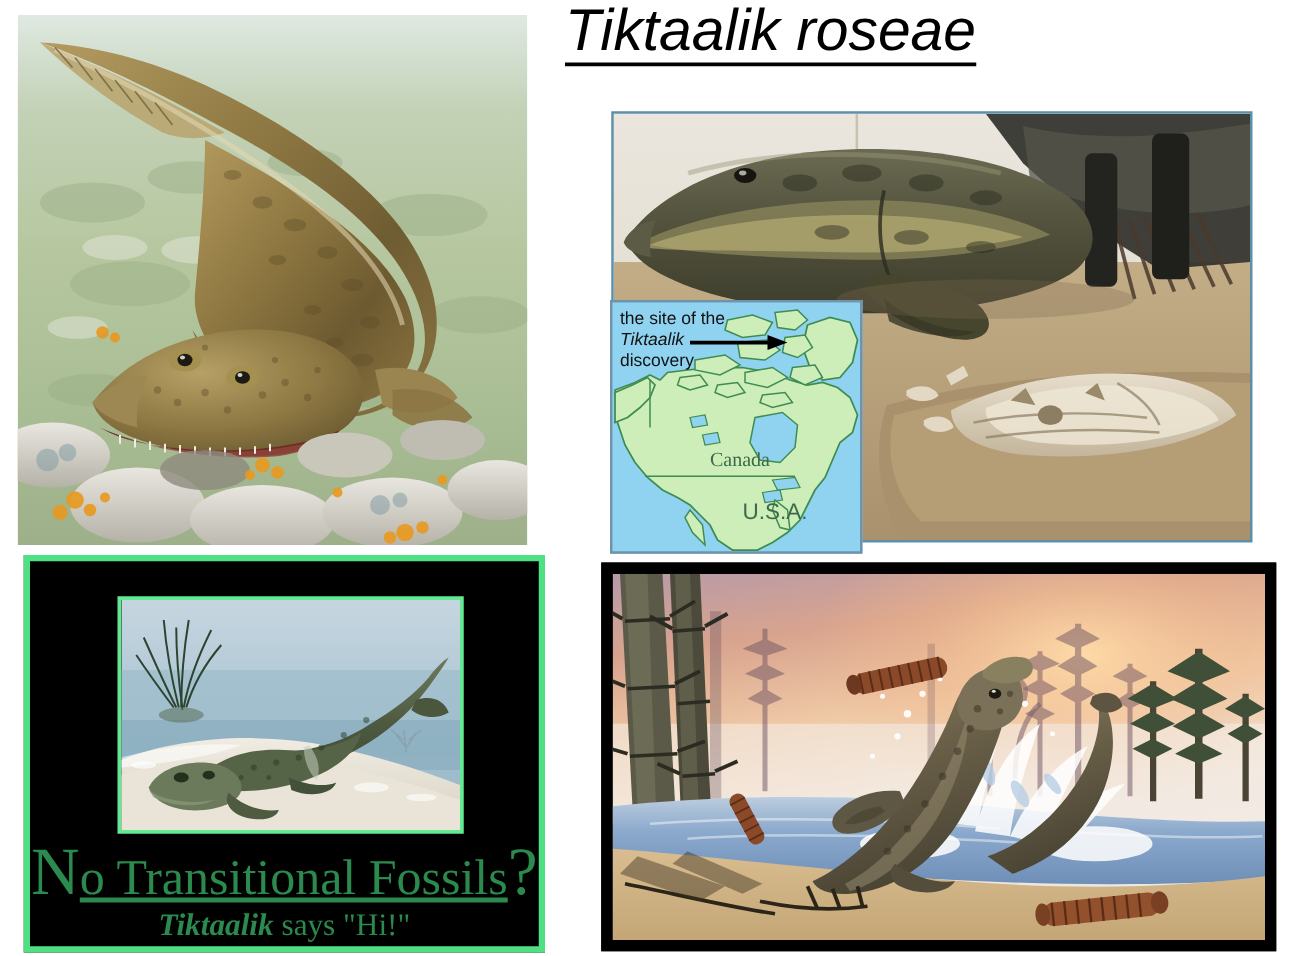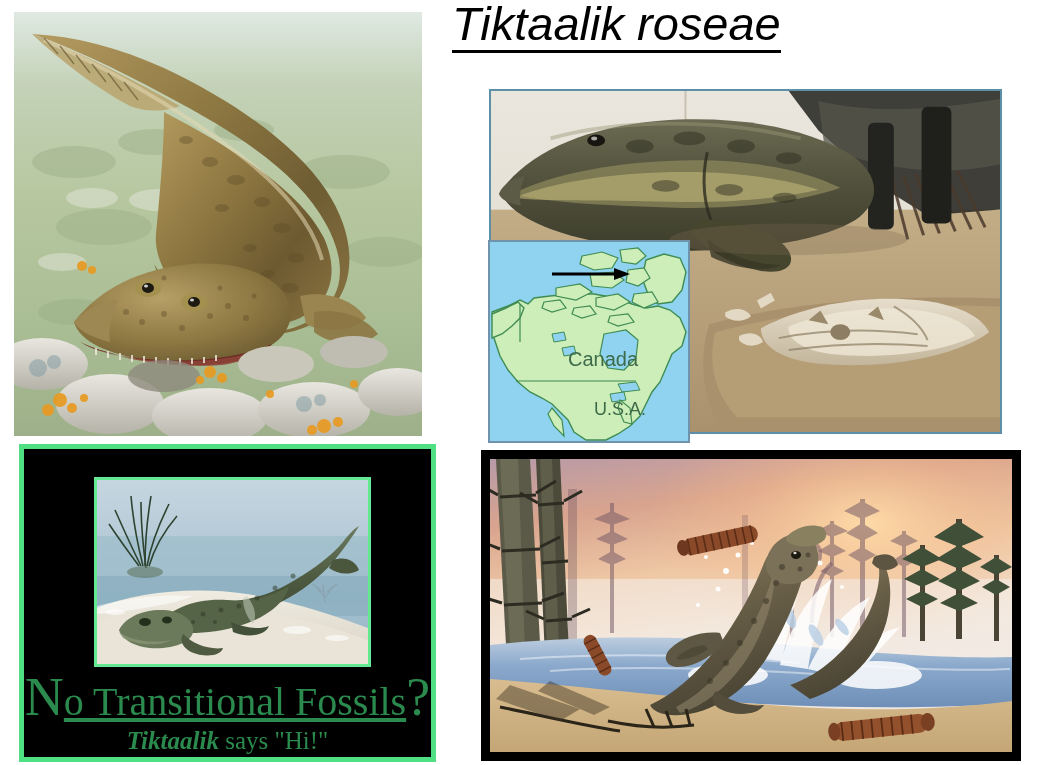--- a/index.html
+++ b/index.html
@@ -148,21 +148,21 @@
     width: 78px;
     height: 12px;
     z-index: 4;
   }
   .map-label {
     position: absolute;
     font-family: "Liberation Sans", sans-serif;
     color: #3d6b4a;
     z-index: 3;
   }
-  #map-label-canada { left: 78px; top: 106px; font-size: 20px; }
+  #map-label-canada { left: 78px; top: 118px; font-size: 16px; font-family: Liberation Serif, serif; }
   #map-label-usa    { left: 104px; top: 157px; font-size: 18px; }
 </style>
 </head>
 <body>
 
 <div id="slide-title">Tiktaalik roseae</div>
 
 <div class="panel" id="panel-artwork-shallow">
   <svg viewBox="0 0 408 424" preserveAspectRatio="none">
     <defs>
@@ -476,20 +476,25 @@
     </g>
 
     <line x1="26" y1="139" x2="146" y2="139" stroke="#3f8c52" stroke-width="1.2"></line>
 
     <line x1="30" y1="62" x2="30" y2="100" stroke="#3f8c52" stroke-width="1.2"></line>
 
     <path d="M 130 158 L 140 166 L 142 182 L 134 180 L 128 166 Z" fill="#cdedb9" stroke="#3f8c52" stroke-width="1.2"></path>
     <path d="M 62 166 L 72 178 L 74 194 L 64 184 L 58 172 Z" fill="#cdedb9" stroke="#3f8c52" stroke-width="1.2"></path>
   </svg>
 
+  <div id="map-caption">
+    <span>the site of the</span><br>
+    <span class="sp-name">Tiktaalik</span><br>
+    <span>discovery</span>
+  </div>
 
   <svg id="map-arrow" viewBox="0 0 78 12">
     <line x1="0" y1="6" x2="64" y2="6" stroke="#000000" stroke-width="3"></line>
     <polygon points="62,0 78,6 62,12" fill="#000000"></polygon>
   </svg>
 
   <div class="map-label" id="map-label-canada">Canada</div>
   <div class="map-label" id="map-label-usa">U.S.A.</div>
 </div>
 

